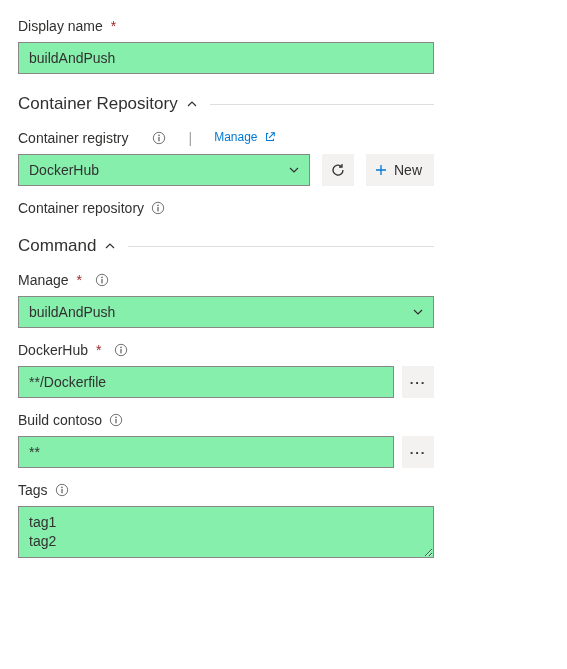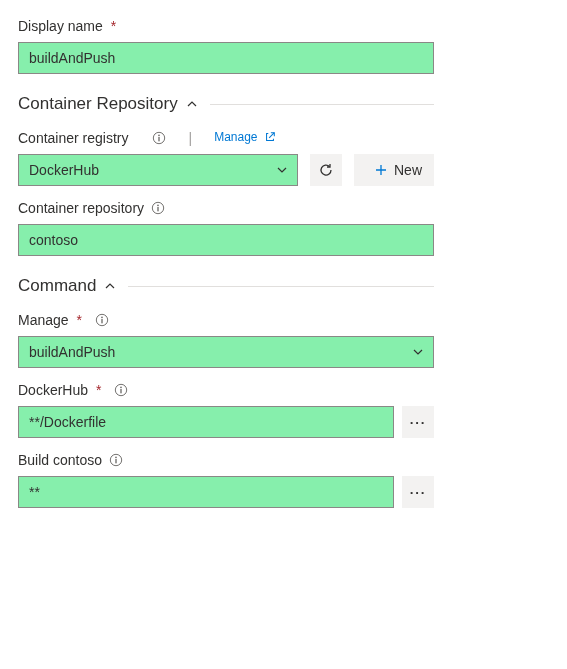--- a/index.html
+++ b/index.html
@@ -85,21 +85,21 @@
   .icon-btn {
     width: 32px; height: 32px;
     background: #f3f2f1;
     border: none;
     display: inline-flex; align-items: center; justify-content: center;
     cursor: pointer;
     color: #323130;
   }
   .new-btn {
     height: 32px;
-    padding: 0 12px 0 20px;
+    padding: 0 12px 0 8px;
     background: #f3f2f1;
     border: none;
     display: inline-flex; align-items: center; gap: 6px;
     cursor: pointer;
     font-size: 14px;
     color: #323130;
     font-family: inherit;
   }
   .input-with-action {
     display: flex; gap: 8px; align-items: stretch;
@@ -196,21 +196,20 @@
     <div class="label-line">
       <span>Container repository</span>
       <span class="info-icon">
         <svg width="14" height="14" viewBox="0 0 16 16">
             <circle cx="8" cy="8" r="6.5" fill="none" stroke="#605e5c" stroke-width="1"></circle>
             <circle cx="8" cy="5" r="0.9" fill="#605e5c"></circle>
             <rect x="7.3" y="6.8" width="1.4" height="5" fill="#605e5c"></rect>
           </svg>
       </span>
     </div>
-    <input type="text" class="text-input" value="contoso" style="">
   </div>
 
   <div class="section-header">
     <span>Command</span>
     <span>
       <svg width="12" height="12" viewBox="0 0 12 12">
           <path d="M2 8 L6 4 L10 8" stroke="#323130" stroke-width="1.2" fill="none"></path>
         </svg>
     </span>
     <span class="section-line"></span>
@@ -272,14 +271,28 @@
       </span>
     </div>
     <div class="input-with-action">
       <input type="text" class="text-input" value="**" style="">
       <button class="ellipsis-btn">
         <span>···</span>
       </button>
     </div>
   </div>
 
+  <div class="form-row">
+    <div class="label-line">
+      <span>Tags</span>
+      <span class="info-icon">
+        <svg width="14" height="14" viewBox="0 0 16 16">
+            <circle cx="8" cy="8" r="6.5" fill="none" stroke="#605e5c" stroke-width="1"></circle>
+            <circle cx="8" cy="5" r="0.9" fill="#605e5c"></circle>
+            <rect x="7.3" y="6.8" width="1.4" height="5" fill="#605e5c"></rect>
+          </svg>
+      </span>
+    </div>
+    <textarea class="textarea-input" style="">tag1
+tag2</textarea>
+  </div>
 
 </div>
 
 </body></html>

